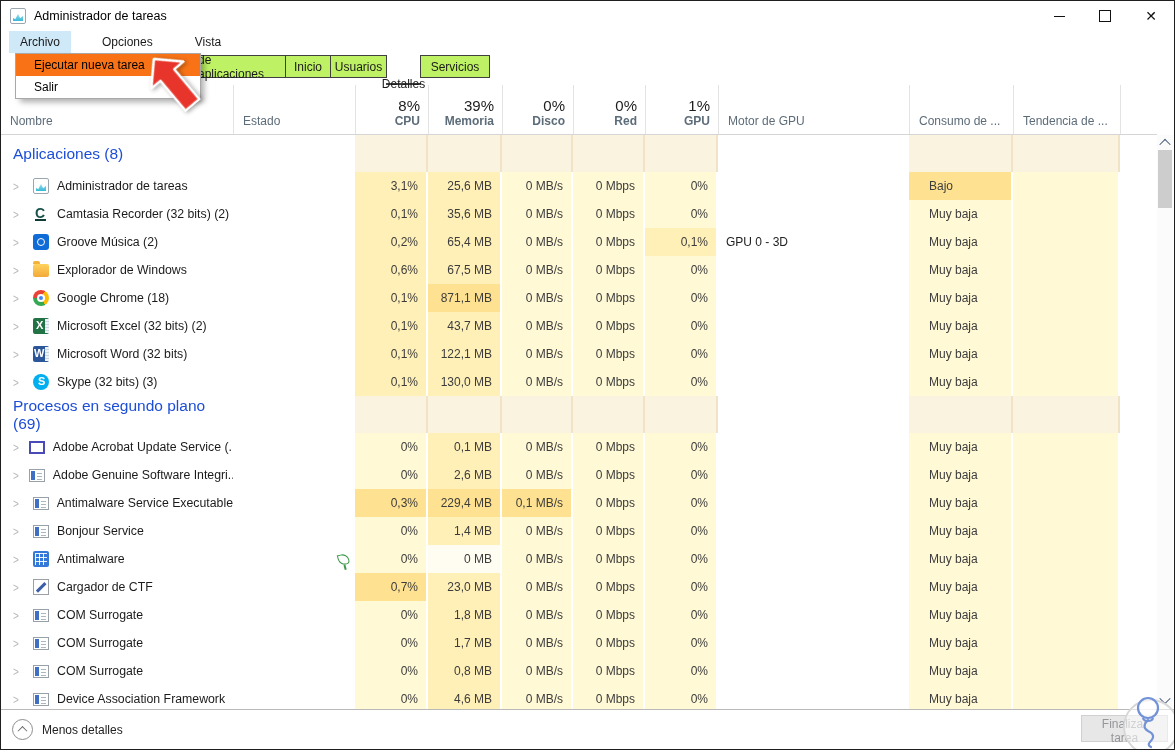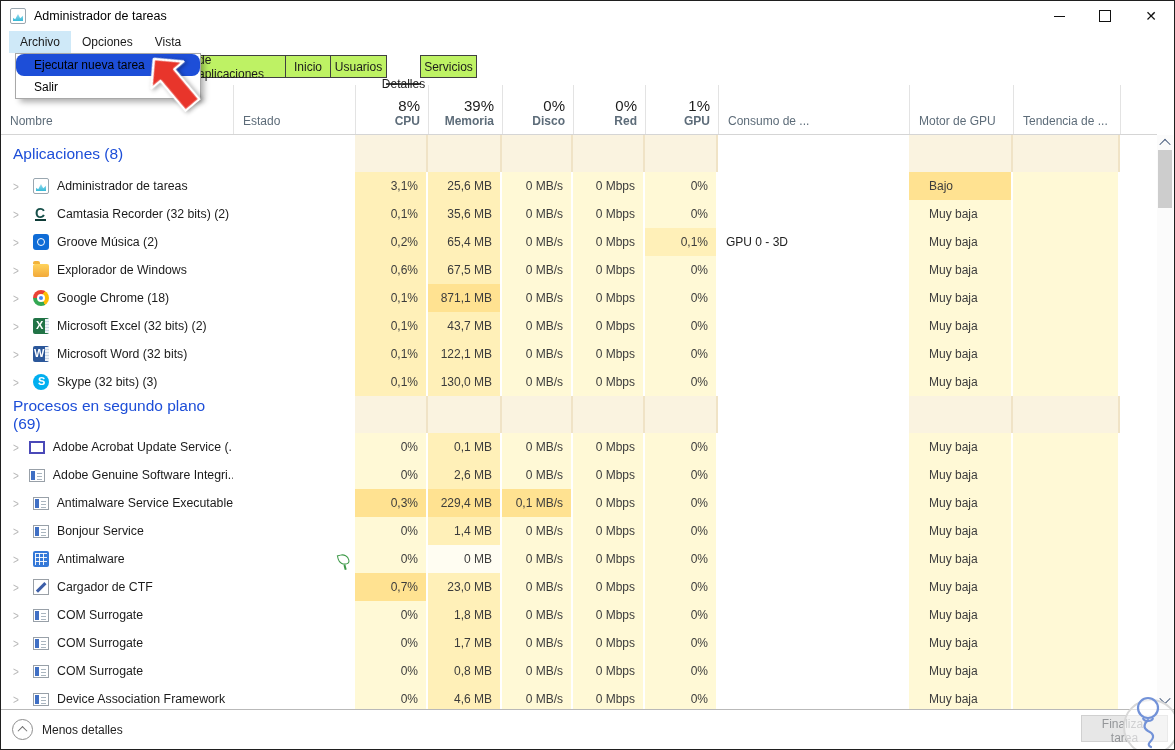--- a/index.html
+++ b/index.html
@@ -7,32 +7,32 @@
        background:#fff;overflow:hidden;font-family:"Liberation Sans",sans-serif;color:#1b1b1b;}
   
   .titlebar{position:absolute;top:0;left:0;right:0;height:30px;display:flex;align-items:center;}
   .titlebar .title{font-size:12.5px;margin-left:8px;color:#000;}
   .wctrl{position:absolute;top:0;right:0;height:30px;display:flex;}
   .wbtn{width:46px;height:30px;display:flex;align-items:center;justify-content:center;font-size:13px;color:#111;}
   .glyph-min{width:11px;height:1px;background:#111;display:block;}
   .glyph-max{width:10px;height:10px;border:1px solid #111;display:block;}
   .glyph-close{font-size:14px;line-height:1;color:#111;}
   
-  .menubar{position:absolute;top:30px;left:0;right:0;height:22px;display:flex;padding-left:8px;font-size:12px;}
+  .menubar{position:absolute;top:30px;left:0;right:0;height:22px;display:flex;padding-left:8px;font-size:12px;gap:20px;}
   .mitem{padding:4px 11px 3px;cursor:default;}
   .mitem.active{background:#cfe9f8;}
   
   .tabs{position:absolute;top:54px;left:196px;height:23px;display:flex;font-size:12px;}
   .tab{box-sizing:border-box;border:1px solid #404040;margin-left:-1px;background:#bef264;
        display:flex;align-items:center;justify-content:center;}
   .tab:nth-child(1){width:89px;margin-left:0;justify-content:flex-end;padding-right:7px;}
   .tab:nth-child(2){width:46px;}
   .tab:nth-child(3){width:57px;}
   .tab:nth-child(4){width:35px;margin-top:28px;}
-  .tab:nth-child(5){width:57px;}
+  .tab:nth-child(5){width:70px;}
   
   .cols{display:grid;grid-template-columns:232px 122px 73px 74px 71px 72px 73px 191px 104px 107px 1fr;}
   .colheaders{position:absolute;top:84px;left:0;width:1156px;height:50px;border-bottom:1px solid #d5d5d5;box-sizing:border-box;}
   .hcell{display:flex;flex-direction:column;justify-content:flex-end;padding-bottom:6px;border-left:1px solid #e3e3e3;box-sizing:border-box;}
   .hcell.first{border-left:none;}
   .hcell .hpct{font-size:15px;color:#1d1d1d;text-align:right;padding-right:8px;}
   .hcell .hlab{font-size:12px;color:#5d6c79;}
   .hcell.num .hlab{text-align:right;padding-right:8px;font-weight:bold;}
   .hcell.txt .hlab{text-align:left;padding-left:9px;}
   
@@ -71,21 +71,21 @@
   .footer{position:absolute;left:0;right:0;top:708px;bottom:0;border-top:1px solid #b9b9b9;background:#fff;}
   .less{position:absolute;left:11px;top:9px;display:flex;align-items:center;font-size:12px;color:#222;}
   .circle{width:21px;height:21px;border:1px solid #8e8e8e;border-radius:50%;display:flex;align-items:center;justify-content:center;margin-right:9px;box-sizing:border-box;}
   .circle .chevbox{width:6px;height:6px;border-color:#6e6e6e;transform:rotate(45deg) translate(1px,1px);}
   .endtask{position:absolute;right:6px;top:5px;width:87px;height:27px;background:#e7e7e7;border:1px solid #d0d0d0;
            color:#949699;font-size:12px;font-family:"Liberation Sans",sans-serif;}
   
   .dropdown{position:absolute;left:14px;top:52px;width:184px;background:#fff;border:1px solid #a8a8a8;
             box-shadow:4px 4px 6px -1px rgba(0,0,0,.33);z-index:40;}
   .ditem{height:22px;line-height:22px;padding-left:18px;font-size:12px;color:#000;}
-  .ditem.hl{background:#1d4ed8;border-radius:8px;}
+  .ditem.hl{background:#f97316;}
   
   .red-arrow{position:absolute;left:139px;top:54px;z-index:60;transform:rotate(-40deg);transform-origin:50% 22%;
              filter:drop-shadow(1.5px 2px 2px rgba(0,0,0,.35));}
   
   .watermark{position:absolute;right:0;bottom:0;z-index:70;}
   
   .ic{width:16px;height:16px;position:relative;flex:0 0 16px;margin-right:8px;display:inline-block;box-sizing:border-box;}
   .ic-taskmgr{border:1px solid #9aa7b0;background:#fff;border-radius:2px;}
   .ic-taskmgr::after{content:"";position:absolute;left:2px;right:2px;bottom:2px;height:7px;
      background:linear-gradient(to top,#35b9d6,#9adcf0);
@@ -174,24 +174,24 @@
       </div>
       <div class="hcell num">
         <div class="hpct">0%</div>
         <div class="hlab">Red</div>
       </div>
       <div class="hcell num">
         <div class="hpct">1%</div>
         <div class="hlab">GPU</div>
       </div>
       <div class="hcell txt">
+        <div class="hlab">Motor de GPU</div>
+      </div>
+      <div class="hcell txt">
         <div class="hlab">Consumo de ...</div>
-      </div>
-      <div class="hcell txt">
-        <div class="hlab">Motor de GPU</div>
       </div>
       <div class="hcell txt">
         <div class="hlab">Tendencia de ...</div>
       </div>
       <div class="hcell"></div>
     </div>
 
   <div class="list" id="list">
       <div class="row grow cols">
         <div>

